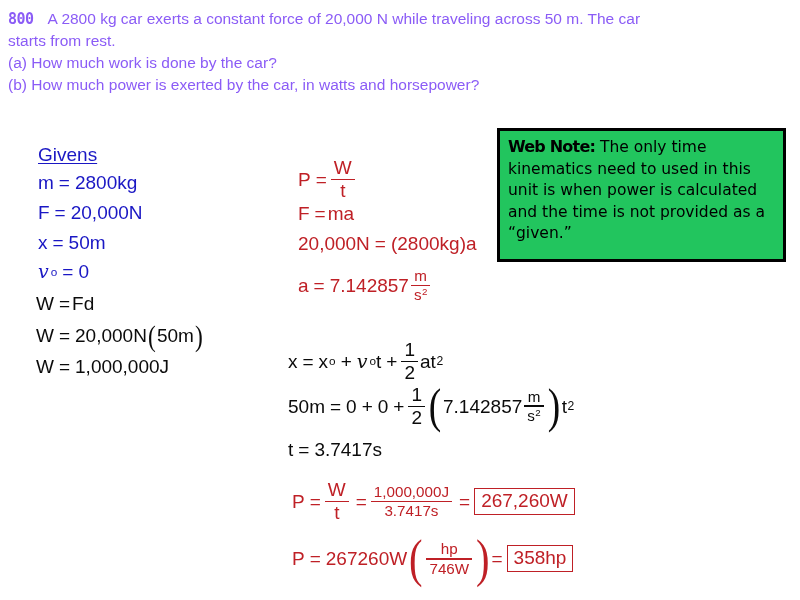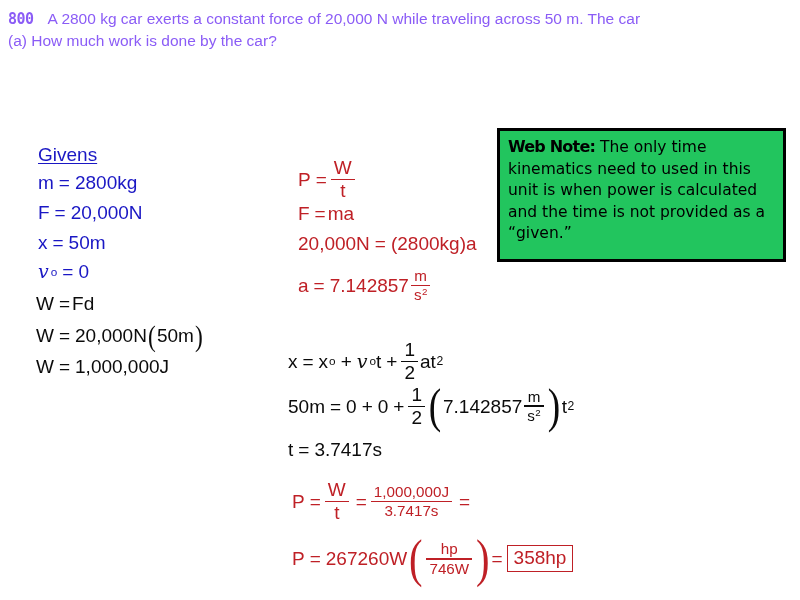--- a/index.html
+++ b/index.html
@@ -148,21 +148,23 @@
     transform: scaleX(0.88);
   }
 </style>
 </head>
 <body>
 
 <div id="problem-statement">
   <span class="stmt-line">
     <span class="prob-num">800</span><span>A 2800 kg car exerts a constant force of 20,000 N while traveling across 50 m.  The car</span>
   </span>
+  <span class="stmt-line">starts from rest.</span>
   <span class="stmt-line">(a) How much work is done by the car?</span>
+  <span class="stmt-line">(b) How much power is exerted by the car, in watts and horsepower?</span>
 </div>
 
 <div class="eq blue underline-head" style="left:38px; top:105px; font-size:19px;">Givens</div>
 
 <div class="eq blue" style="left:38px; top:133px;">
   <span class="tok">m</span>
     <span class="sp"></span>
   <span class="tok">=</span>
     <span class="sp"></span>
   <span class="tok">2800kg</span>
@@ -340,20 +342,21 @@
     <span class="sp"></span>
   <span class="tok">=</span>
     <span class="spn"></span>
   <span class="frac small">
     <span class="num">1,000,000J</span>
     <span class="bar"></span>
     <span class="den">3.7417s</span>
   </span>
     <span class="sp"></span>
   <span class="tok">=</span>
+  <span class="ansbox">267,260W</span>
 </div>
 
 <div class="eq red" style="left:292px; top:497px;">
   <span class="tok">P</span>
     <span class="sp"></span>
   <span class="tok">=</span>
     <span class="sp"></span>
   <span class="tok">267260W</span>
   <span class="paren h3">(</span>
   <span class="frac small">

